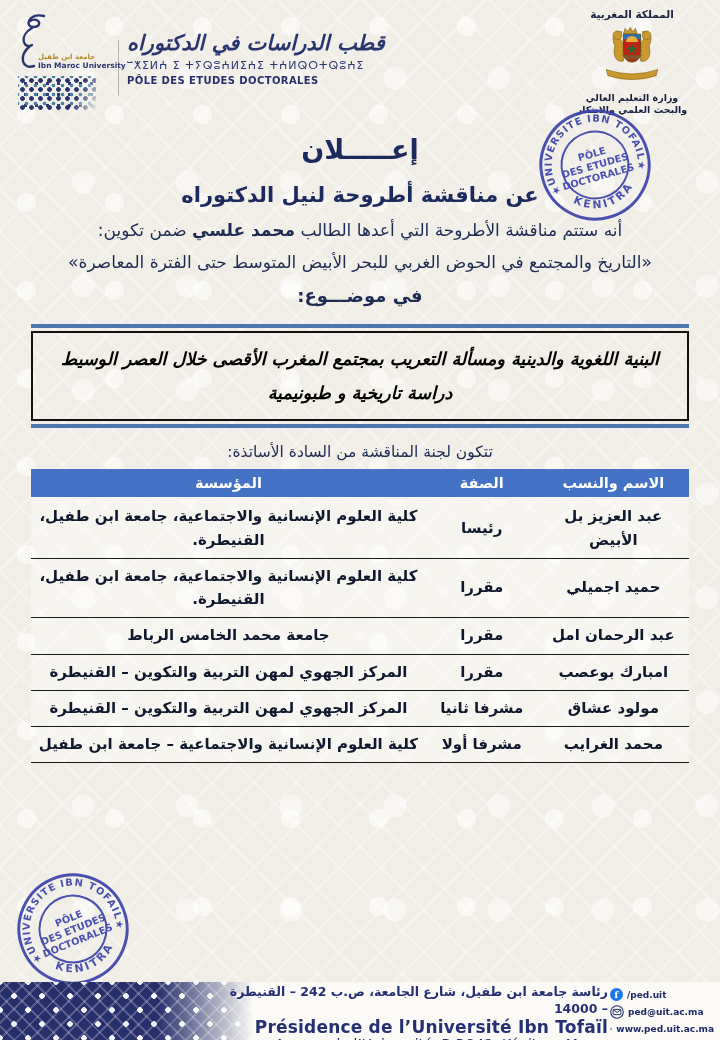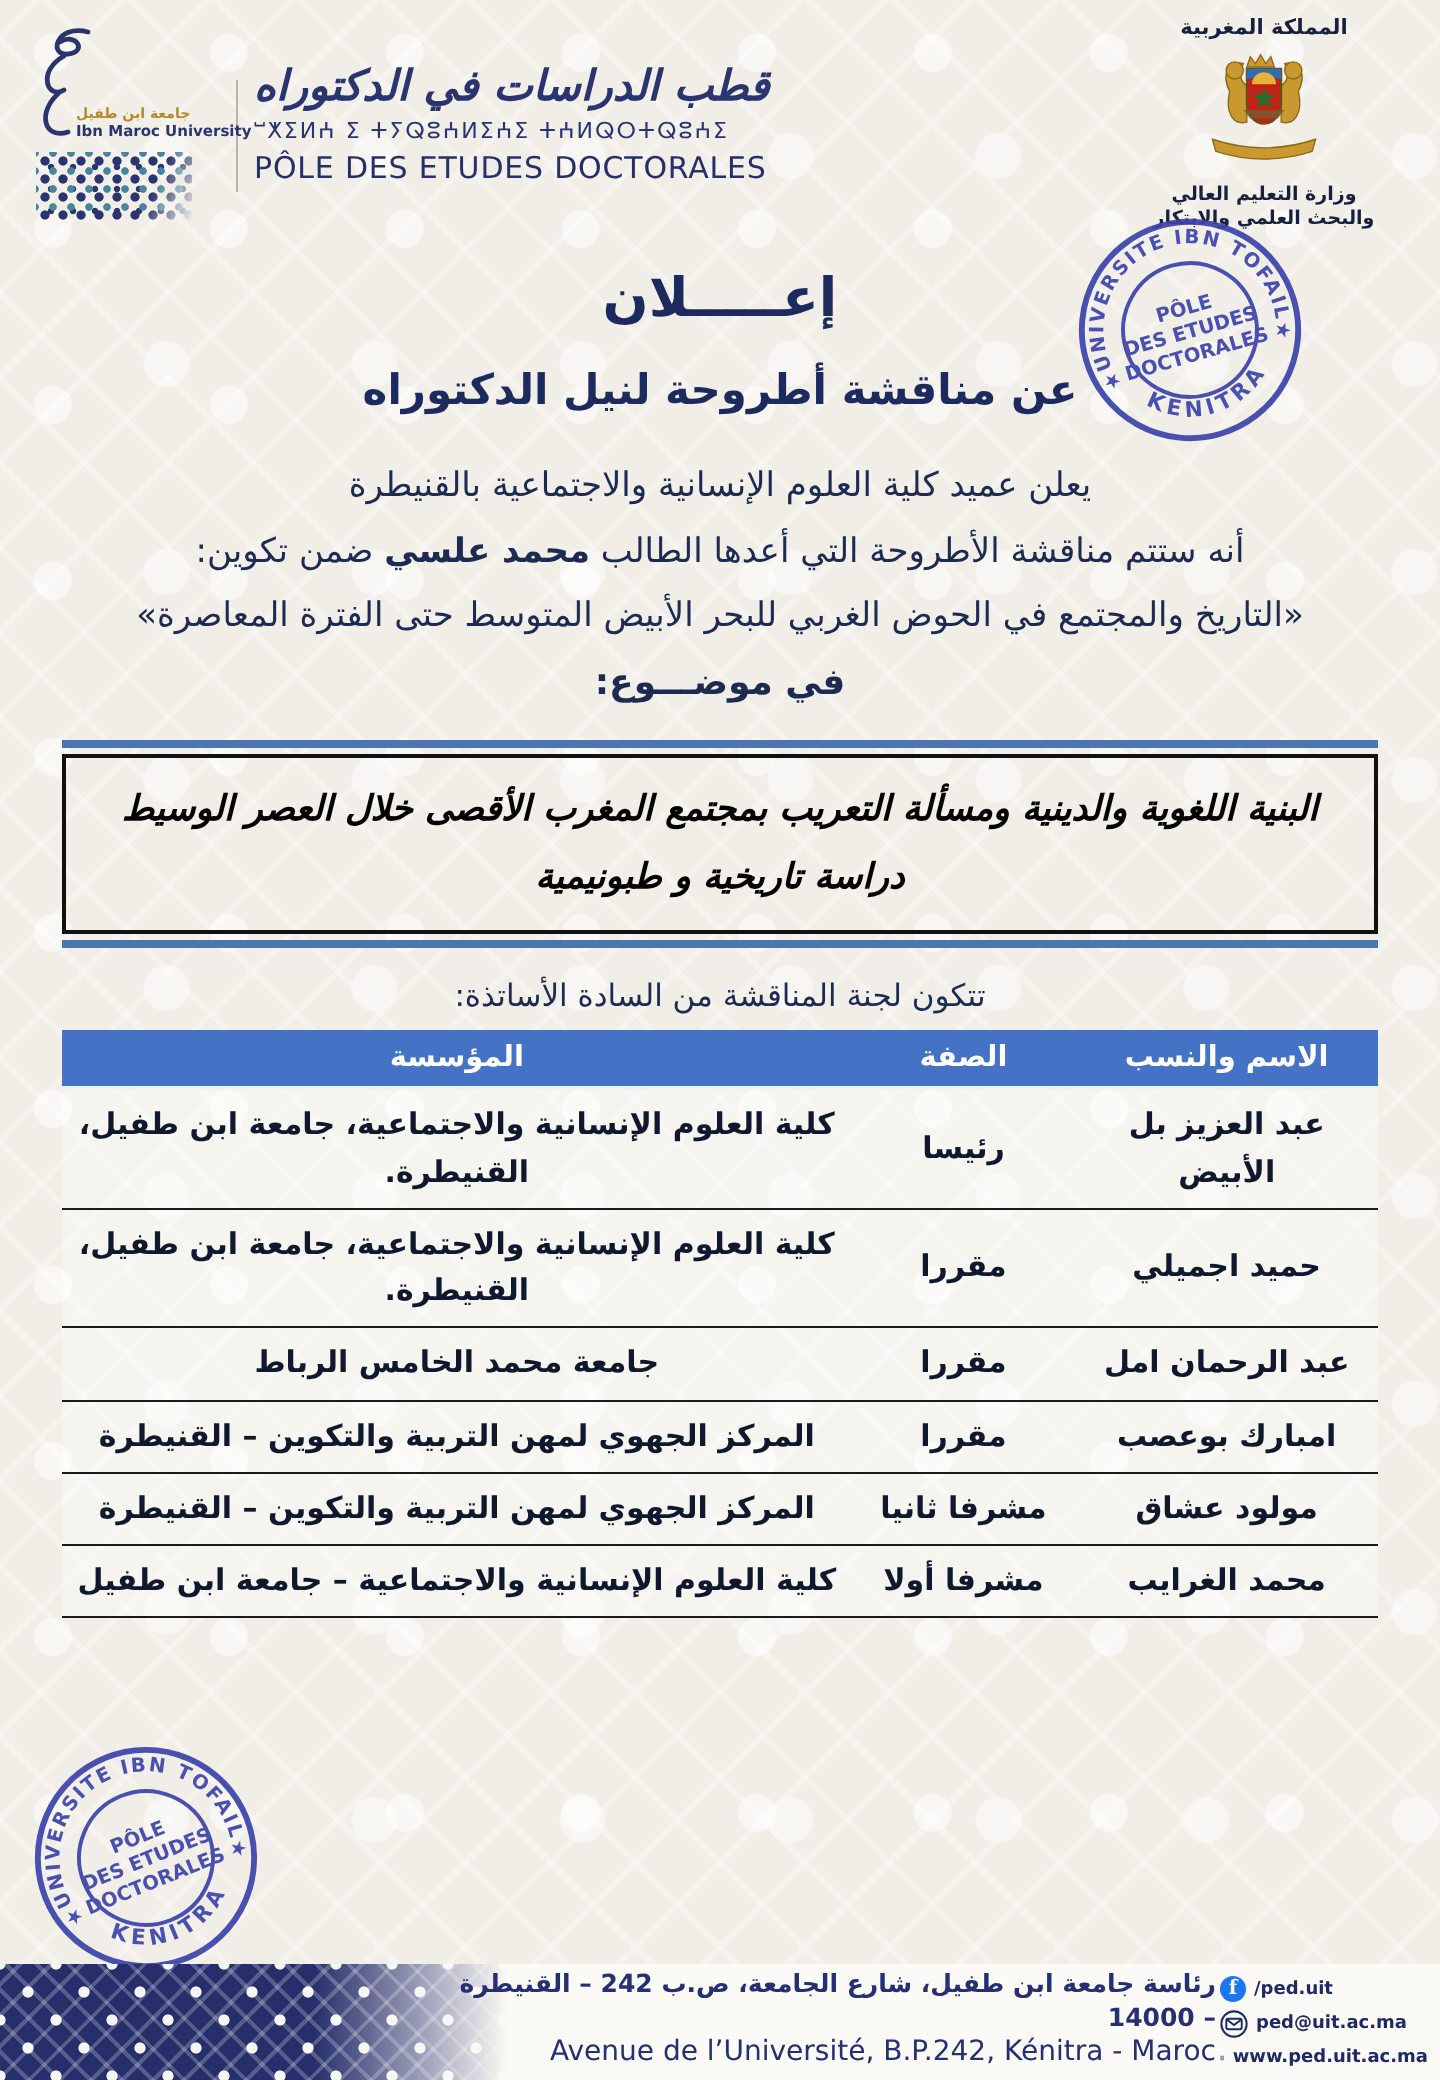--- a/index.html
+++ b/index.html
@@ -27,21 +27,21 @@
       radial-gradient(circle, #2a3570 0 2.1px, rgba(0,0,0,0) 2.5px),
       radial-gradient(circle, #47849e 0 1.7px, rgba(0,0,0,0) 2.1px),
       radial-gradient(circle, #2a3570 0 1.4px, rgba(0,0,0,0) 1.8px);
     background-size:9px 9px,9px 9px,11px 11px;background-position:0 0,4px 5px,2px 2px;
     -webkit-mask-image:linear-gradient(115deg,#000 72%,rgba(0,0,0,0) 100%);
     mask-image:linear-gradient(115deg,#000 72%,rgba(0,0,0,0) 100%);}
   .logo-divider{width:1px;height:56px;background:#b9b4ab;margin:28px 8px 0 0;}
   .pole-text{padding-top:18px;line-height:1.25;}
   .pole-calli{font-size:21px;color:#2a3570;font-weight:bold;font-style:italic;}
   .pole-tifinagh{font-size:11px;color:#2a3570;letter-spacing:1px;margin-top:3px;}
-  .pole-latin{font-size:15px;color:#272f6b;font-weight:normal;letter-spacing:.4px;margin-top:2px;}
+  .pole-latin{font-size:10px;color:#272f6b;font-weight:bold;letter-spacing:.4px;margin-top:2px;}
   .crest-block{position:absolute;top:8px;right:18px;width:140px;text-align:center;line-height:1.25;}
   .crest-kingdom{font-size:10.5px;color:#18203f;font-weight:bold;}
   .crest-ministry{font-size:9.5px;color:#18203f;font-weight:bold;}
   
   .stamp{position:absolute;width:118px;height:118px;opacity:.92;}
   .stamp-top{left:536px;top:106px;transform:rotate(-16deg);}
   .stamp-bottom{left:14px;top:870px;transform:rotate(-22deg);}
   
   .content{position:relative;padding:134px 31px 0 31px;text-align:center;}
   .a-title{font-size:27px;font-weight:bold;color:#1c2a5e;}
@@ -138,21 +138,20 @@
       </text>
       <text x="60" y="52" text-anchor="middle" fill="#3b43ab" font-size="10" font-weight="bold">PÔLE</text>
       <text x="60" y="64" text-anchor="middle" fill="#3b43ab" font-size="10" font-weight="bold">DES ETUDES</text>
       <text x="60" y="76" text-anchor="middle" fill="#3b43ab" font-size="10" font-weight="bold">DOCTORALES</text>
     </svg>
   </div>
 
   <div class="content" dir="rtl">
     <div class="a-title">إعـــــلان</div>
     <div class="a-subtitle">عن مناقشة أطروحة لنيل الدكتوراه</div>
-    <div class="a-line1">يعلن عميد كلية العلوم الإنسانية والاجتماعية  بالقنيطرة</div>
     <div class="a-line2"><span>أنه ستتم مناقشة الأطروحة التي أعدها الطالب </span><span class="student">محمد علسي</span><span> ضمن تكوين:</span></div>
     <div class="a-program">«التاريخ والمجتمع في الحوض الغربي للبحر الأبيض المتوسط حتى الفترة المعاصرة»</div>
     <div class="a-topic">في موضـــوع:</div>
 
     <div class="thesis-box">
       <div class="thesis-inner">
         <div>البنية اللغوية والدينية ومسألة التعريب بمجتمع المغرب الأقصى خلال العصر الوسيط</div>
         <div>دراسة تاريخية و طبونيمية</div>
       </div>
     </div>
@@ -219,20 +218,21 @@
       <text x="60" y="52" text-anchor="middle" fill="#3b43ab" font-size="10" font-weight="bold">PÔLE</text>
       <text x="60" y="64" text-anchor="middle" fill="#3b43ab" font-size="10" font-weight="bold">DES ETUDES</text>
       <text x="60" y="76" text-anchor="middle" fill="#3b43ab" font-size="10" font-weight="bold">DOCTORALES</text>
     </svg>
   </div>
 
   <div class="footer">
     <div class="footer-pattern"></div>
     <div class="footer-text">
       <div class="f-ar" dir="rtl">رئاسة جامعة ابن طفيل، شارع الجامعة، ص.ب 242 – القنيطرة – 14000</div>
+      <div class="f-fr-bold">Présidence de l’Université Ibn Tofaïl</div>
       <div class="f-fr">Avenue de l’Université, B.P.242, Kénitra - Maroc</div>
     </div>
     <div class="footer-contacts">
       <div class="contact">
         <span class="fb-icon">f</span>
         <span class="label">/ped.uit</span>
       </div>
       <div class="contact">
         <svg width="14" height="14" viewBox="0 0 16 16">
           <circle cx="8" cy="8" r="7.2" fill="none" stroke="#1e2a66" stroke-width="1.2"></circle>

